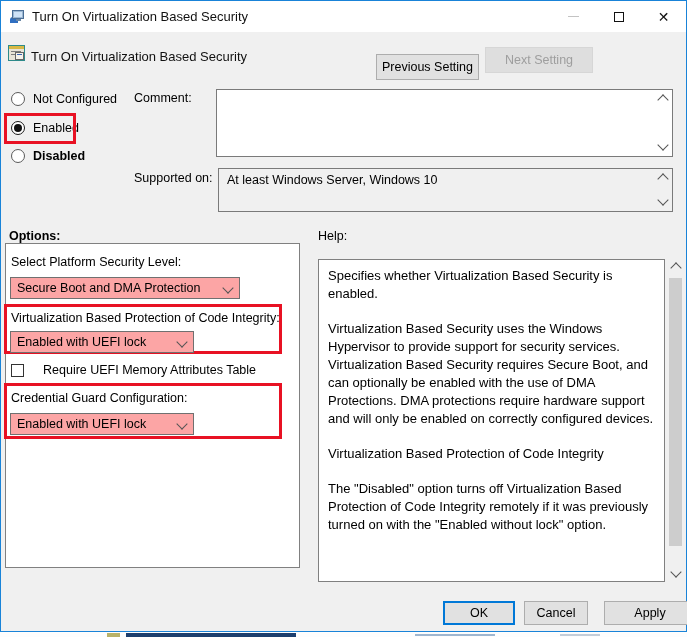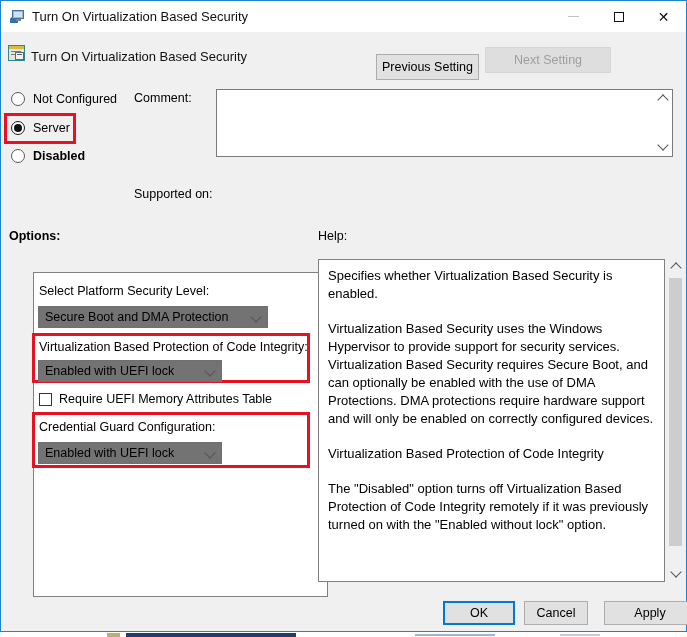--- a/index.html
+++ b/index.html
@@ -39,72 +39,72 @@
   .hdr-ico .l2 { position:absolute; left:3px; top:9px; width:10px; height:1px; background:#7c7c7c; }
   .hdr-ico .ov { position:absolute; left:7px; top:7px; width:9px; height:8px; background:#f5f2ea; border:1px solid #666; }
   .hdr-ico .ovd { position:absolute; left:9px; top:9px; width:5px; height:1px; background:#3a63b0; }
   .setting-title { position:absolute; left:30px; top:48px; font-size:13px; color:#111; }
   .btn {
     background:#e1e1e1; border:1px solid #adadad; font-family:inherit;
     font-size:12.5px; color:#000; display:flex; align-items:center; justify-content:center;
     position:absolute; cursor:default;
   }
   .btn-prev { left:375px; top:46px; width:103px; height:26px;margin-top:7px; }
-  .btn-next { left:484px; top:46px; width:126px; height:26px; background:#dedede; border-color:#d6d6d6; color:#9e9e9e; }
+  .btn-next { left:484px; top:46px; width:108px; height:26px; background:#dedede; border-color:#d6d6d6; color:#9e9e9e; }
   
   .radio-row { position:absolute; display:flex; align-items:center; }
   .radio {
     width:14px; height:14px; border-radius:50%; background:#fff;
     border:1px solid #5a5a5a; margin-right:8px; position:relative; flex:none;
   }
   .radio.sel { border-color:#1a1a1a; }
   .radio.sel::after {
     content:""; position:absolute; left:2px; top:2px; width:8px; height:8px;
     border-radius:50%; background:#111;
   }
   .row-nc { left:10px; top:91px; }
   .row-en { left:10px; top:120px; }
   .row-di { left:10px; top:148px;font-weight:bold; }
   .anno { position:absolute; border:3px solid #e81123; pointer-events:none; }
   .anno-enabled { left:3px; top:112px; width:72px; height:31px; }
   
   .lbl-comment { position:absolute; left:133px; top:90px; }
-  .lbl-supported { position:absolute; left:133px; top:170px;margin-top:16px; }
+  .lbl-supported { position:absolute; left:133px; top:170px; }
   .box-comment {
     position:absolute; left:215px; top:88px; width:457px; height:68px;
     background:#fff; border:1px solid #7a7a7a;
   }
   .box-supported {
     position:absolute; left:217px; top:167px; width:455px; height:44px;
     background:#f0f0f0; border:1px solid #7a7a7a; padding:4px 24px 4px 8px;
   }
   .chev { width:8px; height:8px; border-right:1.6px solid #555; border-bottom:1.6px solid #555; }
   .chev.up { transform:rotate(-135deg); }
   .chev.down { transform:rotate(45deg); }
   .in-scroll-up { position:absolute; right:5px; top:6px; }
   .in-scroll-dn { position:absolute; right:5px; bottom:7px; }
   
   .lbl-options { position:absolute; left:8px; top:228px;font-weight:bold; }
   .lbl-help { position:absolute; left:317px; top:228px; }
   
   .options-panel {
-    position:absolute; left:4px; top:271px; width:295px; height:325px;
-    background:#fff; border:1px solid #808080;margin-left:28px;
+    position:absolute; left:4px; top:242px; width:295px; height:325px;
+    background:#fff; border:1px solid #808080;
   }
   .opt-lbl1 { position:absolute; left:5px; top:11px; }
   .dd {
-    position:absolute; height:22px; background:#737373; border:1px solid #707070;
+    position:absolute; height:22px; background:#fca5a5; border:1px solid #707070;
     display:flex; align-items:center; padding:0 24px 0 6px; font-size:12.5px;
   }
   .dd .dd-chev { position:absolute; right:7px; top:6px; }
   .dd1 { left:4px; top:33px; width:230px; }
   .anno-vbs { left:-2px; top:60px; width:278px; height:50px; }
   .opt-lbl2 { position:absolute; left:5px; top:67px; }
   .dd2 { left:4px; top:87px; width:184px; }
-  .cb-row { position:absolute; left:5px; top:119px; display:flex; align-items:center; }
+  .cb-row { position:absolute; left:5px; top:119px; display:flex; align-items:center;gap:12px; }
   .checkbox { width:13px; height:13px; background:#fff; border:1px solid #333; margin-right:7px; flex:none; }
   .anno-cg { left:-2px; top:139px; width:278px; height:56px; }
   .opt-lbl3 { position:absolute; left:5px; top:147px; }
   .dd3 { left:4px; top:169px; width:184px; }
   
   .help-panel {
     position:absolute; left:317px; top:258px; width:347px; height:323px;
     background:#fff; border:1px solid #808080; padding:7px 9px; overflow:hidden;
     line-height:18px; font-size:13px;
   }
@@ -164,35 +164,40 @@
   <div class="setting-title">Turn On Virtualization Based Security</div>
   <button class="btn btn-prev">Previous Setting</button>
   <button class="btn btn-next">Next Setting</button>
 
   <div class="radio-row row-nc">
     <span class="radio"></span>
     <span>Not Configured</span>
   </div>
   <div class="radio-row row-en">
     <span class="radio sel"></span>
-    <span>Server</span>
+    <span>Enabled</span>
   </div>
   <div class="radio-row row-di">
     <span class="radio"></span>
     <span>Disabled</span>
   </div>
   <div class="anno anno-enabled"></div>
 
   <div class="lbl-comment">Comment:</div>
   <div class="box-comment">
     <span class="chev up in-scroll-up"></span>
     <span class="chev down in-scroll-dn"></span>
   </div>
 
   <div class="lbl-supported">Supported on:</div>
+  <div class="box-supported">
+    <span>At least Windows Server, Windows 10</span>
+    <span class="chev up in-scroll-up"></span>
+    <span class="chev down in-scroll-dn"></span>
+  </div>
 
   <div class="lbl-options">Options:</div>
   <div class="lbl-help">Help:</div>
 
   <div class="options-panel">
     <div class="opt-lbl1">Select Platform Security Level:</div>
     <div class="dd dd1">
       <span>Secure Boot and DMA Protection</span>
       <span class="chev down dd-chev"></span>
     </div>

